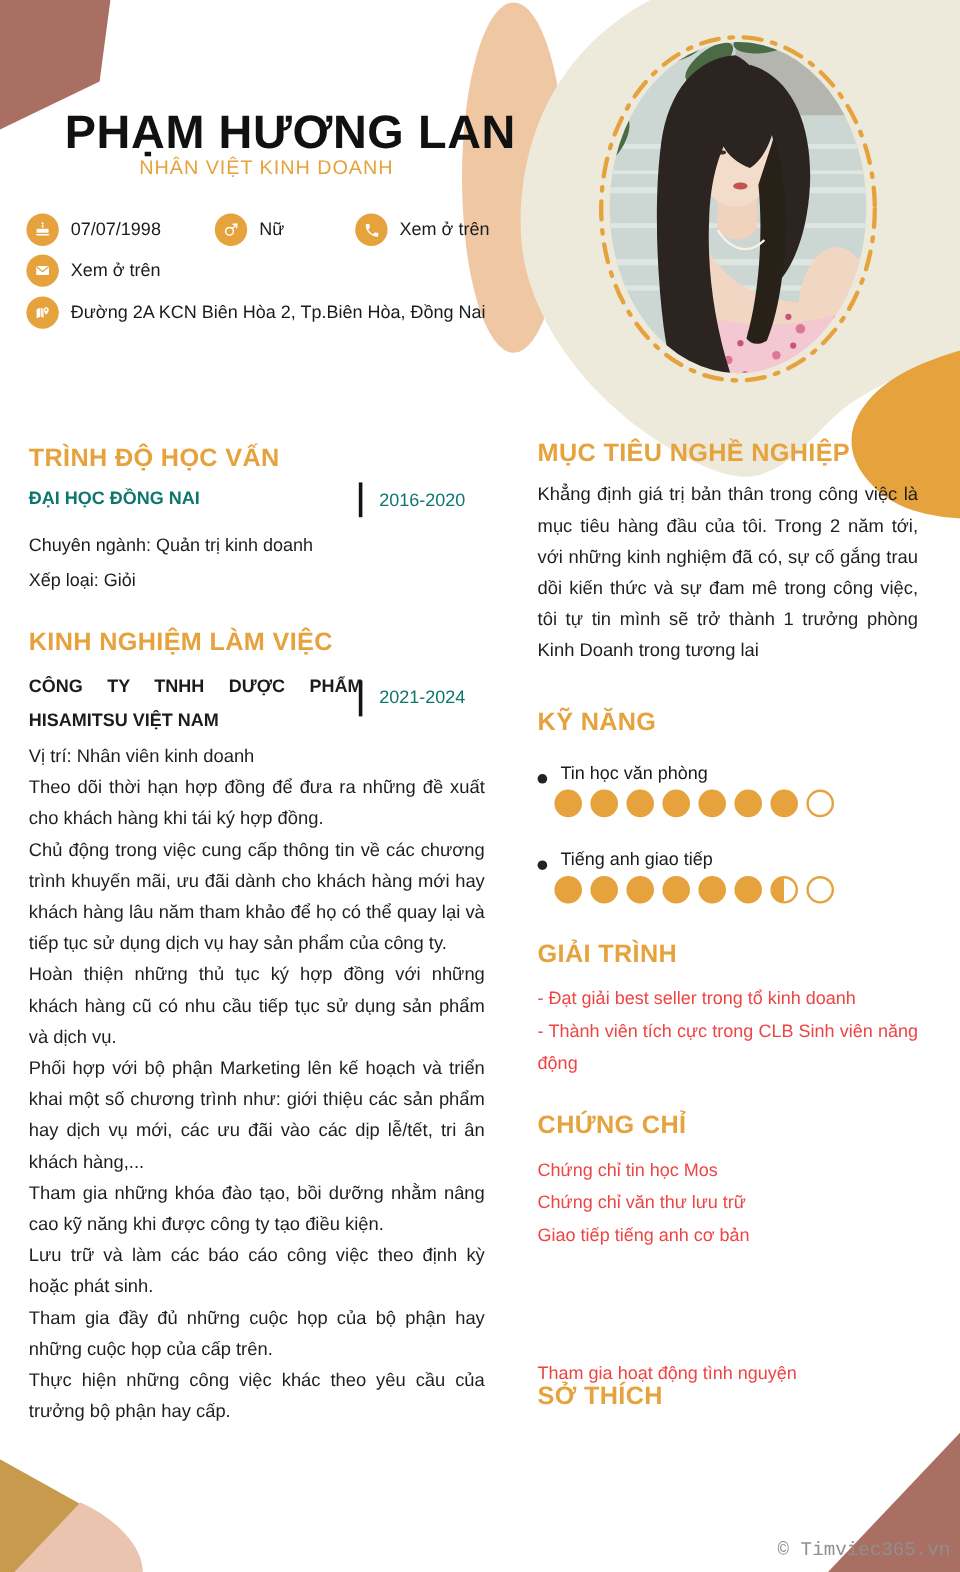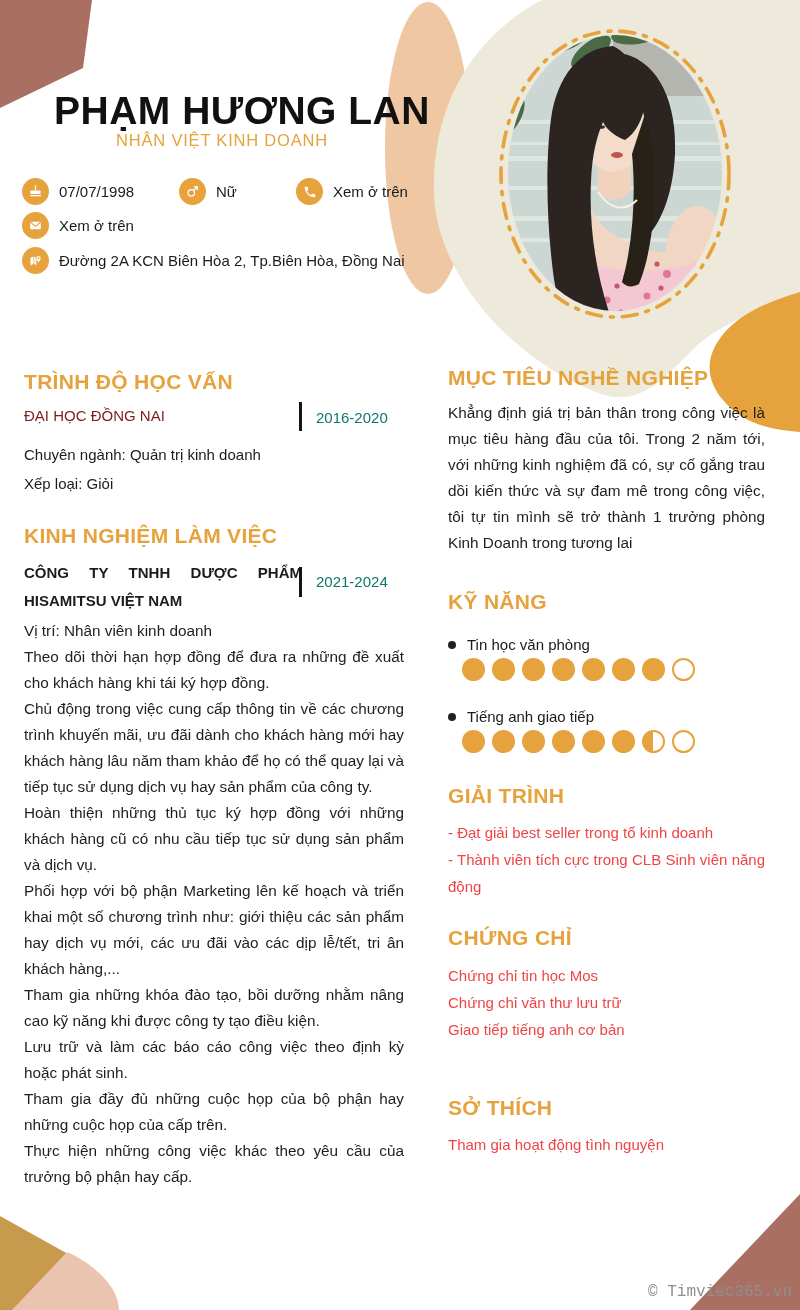--- a/index.html
+++ b/index.html
@@ -15,34 +15,34 @@
         font-size:16.5px;color:#E6A23C;letter-spacing:0.8px;white-space:nowrap;}
 
   
   .c-item{position:absolute;display:flex;align-items:center;gap:10px;height:27px;}
   .badge{width:27px;height:27px;border-radius:50%;background:#E6A23C;display:flex;
          align-items:center;justify-content:center;flex:0 0 auto;}
   .c-text{font-size:15px;color:#1b1b1b;white-space:nowrap;}
 
   
   .sec-h{position:absolute;font-size:21px;font-weight:bold;color:#E6A23C;letter-spacing:0.3px;white-space:nowrap;}
-  .sub-h{font-size:15px;font-weight:normal;color:#7f1d1d;}
+  .sub-h{font-size:15px;font-weight:bold;color:#0f766e;}
   .divider{position:absolute;width:3px;background:#141414;}
   .period{position:absolute;font-size:15px;color:#0f766e;white-space:nowrap;}
   .edu-line{font-size:15px;line-height:28px;}
   .company{position:absolute;left:24px;width:278px;font-size:15px;font-weight:bold;
            line-height:28px;text-align:justify;}
   .bodytext{position:absolute;font-size:15.3px;line-height:26px;text-align:justify;color:#1e1e1e;}
   .bodytext p{margin:0;}
   .plainlist{position:absolute;font-size:15px;line-height:27px;color:#ef4444;}
   .plainlist div{margin:0;}
   .aw{font-size:15px;line-height:27px;text-align:justify;}
 
   
-  .skill-label{position:absolute;display:flex;align-items:center;gap:11px;font-size:15px;color:#1b1b1b;}
+  .skill-label{position:absolute;display:flex;align-items:flex-end;gap:11px;font-size:15px;color:#1b1b1b;}
   .bullet{width:8px;height:8px;border-radius:50%;background:#222;flex:0 0 auto;}
   .dots{position:absolute;display:flex;gap:7px;}
   .dot{box-sizing:border-box;width:23px;height:23px;border-radius:50%;}
   .dot.full{background:#E6A23C;}
   .dot.empty{background:#fff;border:2px solid #E6A23C;}
   .dot.half{border:2px solid #E6A23C;background:linear-gradient(90deg,#E6A23C 50%,#fff 50%);}
 
   .watermark{position:absolute;right:8px;top:1283px;font-family:"Liberation Mono",monospace;
              font-size:16px;color:#8f8f8f;white-space:nowrap;}
 </style>
@@ -248,19 +248,19 @@
     <div class="aw">- Thành viên tích cực trong CLB Sinh viên năng động</div>
   </div>
 
   <div class="sec-h" style="left:448px;top:926px;">CHỨNG CHỈ</div>
   <div class="plainlist" style="left:448px;top:962px;width:317px;">
     <div>Chứng chỉ tin học Mos</div>
     <div>Chứng chỉ văn thư lưu trữ</div>
     <div>Giao tiếp tiếng anh cơ bản</div>
   </div>
 
-  <div class="sec-h" style="left:448px;top:1096px;">SỞ THÍCH</div>
+  <div class="sec-h" style="left:448px;top:1152px;">SỞ THÍCH</div>
   <div class="plainlist" style="left:448px;top:1131px;width:317px;">
     <div>Tham gia hoạt động tình nguyện</div>
   </div>
 
   <div class="watermark">© Timviec365.vn</div>
 </div>
 
 </body></html>

